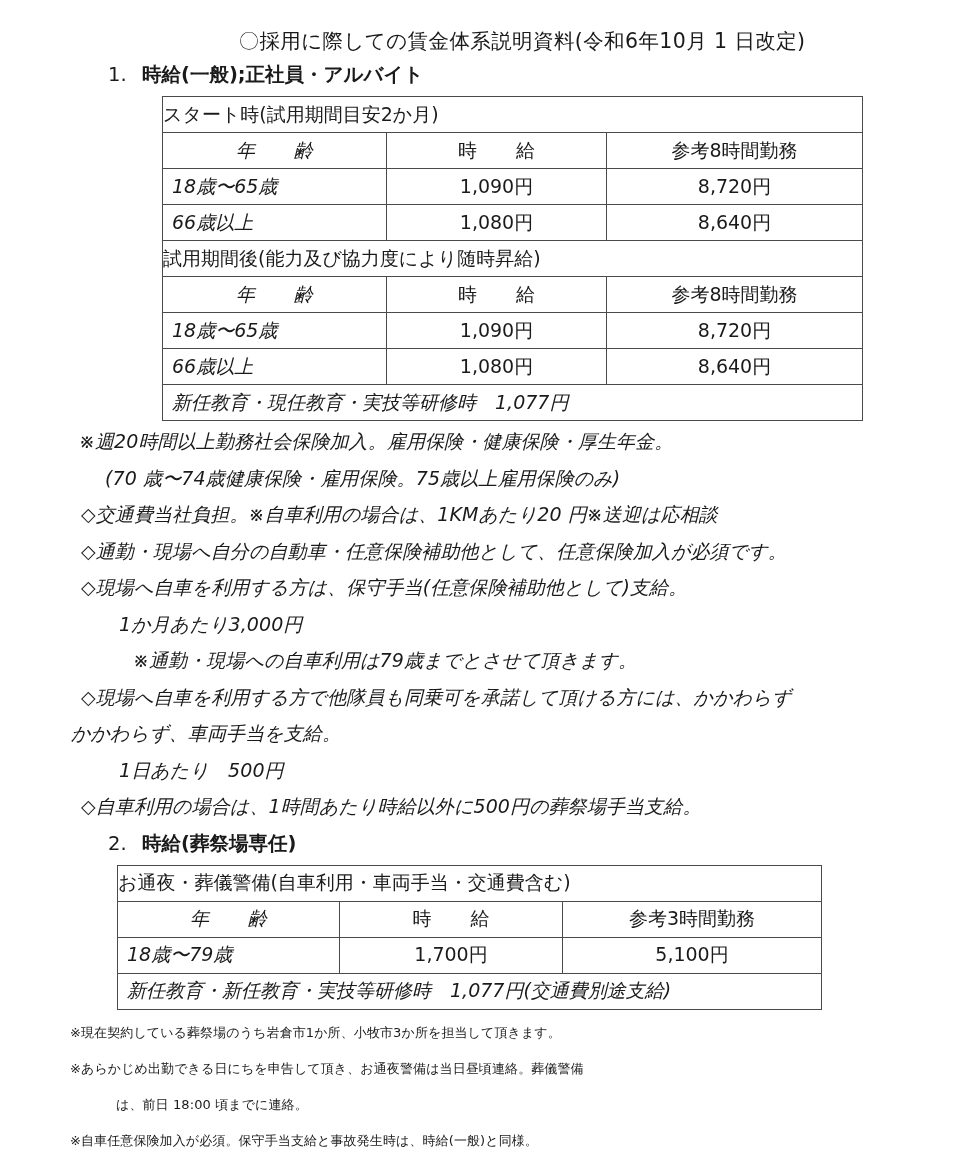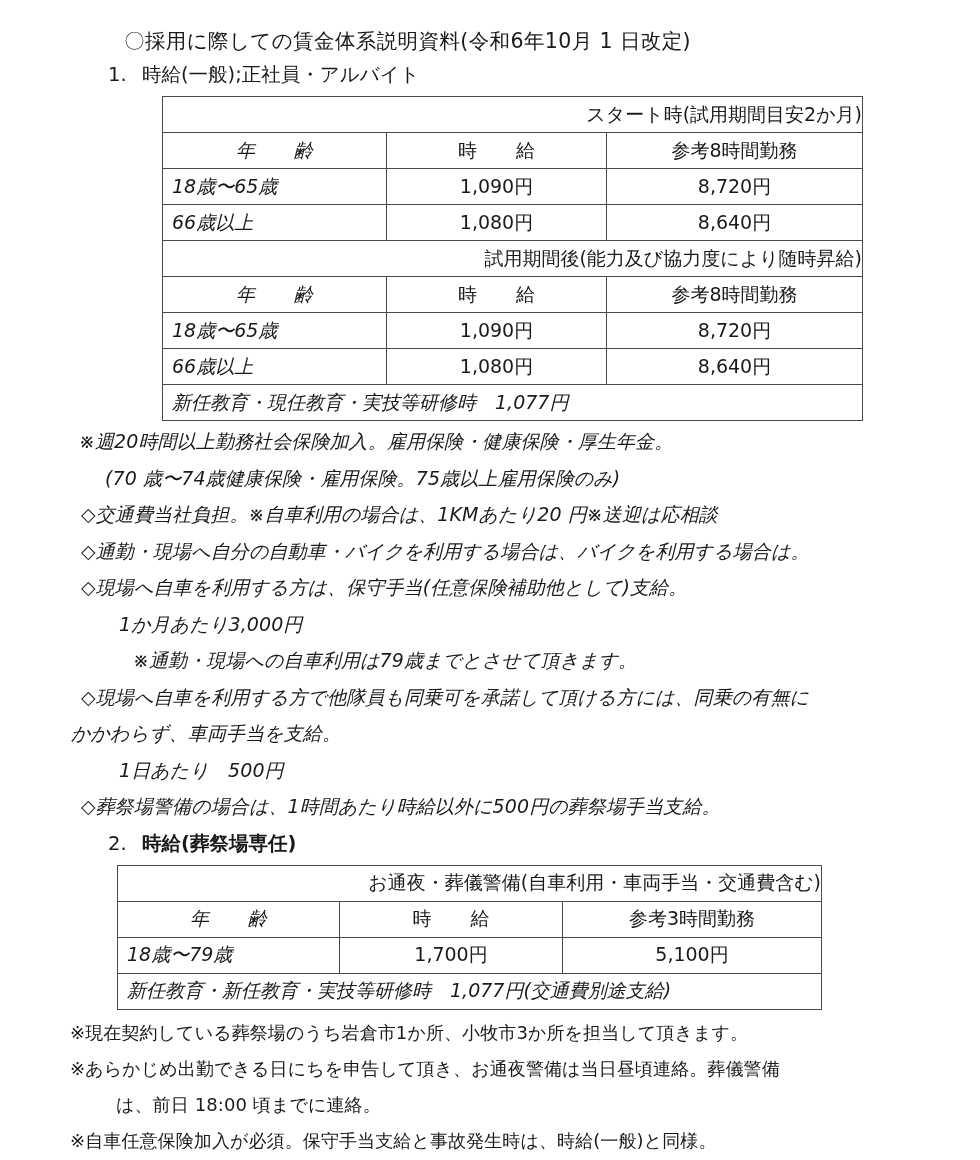--- a/index.html
+++ b/index.html
@@ -26,36 +26,37 @@
 
   
   .doc-title {
     font-size: 20.5px;
     line-height: 30px;
     letter-spacing: 0.4px;
     margin: 0 0 2px 0;
     padding-left: 64px;
     font-weight: 400;
     white-space: nowrap;
+    text-align: center;
   }
   .section-head {
     font-size: 19.5px;
     line-height: 30px;
     font-weight: 700;
     padding-left: 48px;
     margin: 4px 0 6px 0;
     white-space: nowrap;
   }
   .section-head .num {
     display: inline-block;
     width: 34px;
     font-weight: 400;
   }
   .section-head.s1 .num { font-weight: 400; }
-  .section-head.s1 .ttl { font-weight: 400; text-align: center; }
+  .section-head.s1 .ttl { font-weight: 700; text-align: center; }
 
   
   table.wage {
     border-collapse: collapse;
     table-layout: fixed;
     font-size: 19px;
     background: #fff;
   }
   table.wage td {
     border: 1.4px solid #4a4a4a;
@@ -69,21 +70,21 @@
   .t1 col.c2 { width: 220px; }
   .t1 col.c3 { width: 256px; }
 
   .t2 { width: 704px; margin-left: 57px; }
   .t2 col.c1 { width: 222px; }
   .t2 col.c2 { width: 223px; }
   .t2 col.c3 { width: 259px; }
 
   .cc { text-align: center; }
   .ll { text-align: left; padding-left: 9px !important; font-style: italic; }
-  .banner { text-align: right; height: 38px; }
+  .banner { text-align: left; height: 38px; }
   .hdr-age { letter-spacing: 10px; text-indent: 10px; font-style: italic; }
   .hdr-wage { letter-spacing: 10px; text-indent: 10px; }
 
   
   .para {
     font-size: 19px;
     line-height: 35.5px;
     margin: 1px;
     white-space: nowrap;
     letter-spacing: 0.1px;
@@ -92,21 +93,21 @@
   .ind0 { padding-left: 20px; }
   .ind1 { padding-left: 44px; }
   .ind2 { padding-left: 18px; }
   .ind3 { padding-left: 58px; }
   .ind4 { padding-left: 72px; }
   .ind5 { padding-left: 10px; }
 
   .blk1 { margin-top: 3px; }
 
   .foot {
-    font-size: 18px;
+    font-size: 13px;
     line-height: 36px;
     margin: 0;
     white-space: nowrap;
     padding-left: 10px;
     letter-spacing: 0.1px;
   }
   .foot.sub { padding-left: 56px; }
   .foots { margin-top: 5px; }
 </style>
 </head>
@@ -166,28 +167,28 @@
       <tr>
         <td class="ll" colspan="3">新任教育・現任教育・実技等研修時　1,077円</td>
       </tr>
     </tbody>
   </table>
 
   <div class="blk1">
     <p class="para ind2">※週20時間以上勤務社会保険加入。雇用保険・健康保険・厚生年金。</p>
     <p class="para ind1">(70 歳〜74歳健康保険・雇用保険。75歳以上雇用保険のみ)</p>
     <p class="para ind0">◇交通費当社負担。※自車利用の場合は、1KMあたり20 円※送迎は応相談</p>
-    <p class="para ind0">◇通勤・現場へ自分の自動車・バイクを利用する場合は、バイクを利用する場合は。</p>
+    <p class="para ind0">◇通勤・現場へ自分の自動車・任意保険補助他として、任意保険加入が必須です。</p>
     <p class="para ind0">◇現場へ自車を利用する方は、保守手当(任意保険補助他として)支給。</p>
     <p class="para ind3">1か月あたり3,000円</p>
     <p class="para ind4">※通勤・現場への自車利用は79歳までとさせて頂きます。</p>
-    <p class="para ind0">◇現場へ自車を利用する方で他隊員も同乗可を承諾して頂ける方には、同乗の有無に</p>
+    <p class="para ind0">◇現場へ自車を利用する方で他隊員も同乗可を承諾して頂ける方には、かかわらず</p>
     <p class="para ind5">かかわらず、車両手当を支給。</p>
     <p class="para ind3">1日あたり　500円</p>
-    <p class="para ind0">◇葬祭場警備の場合は、1時間あたり時給以外に500円の葬祭場手当支給。</p>
+    <p class="para ind0">◇自車利用の場合は、1時間あたり時給以外に500円の葬祭場手当支給。</p>
   </div>
 
   <div class="section-head">
     <span class="num">2.</span><span class="ttl">時給(葬祭場専任)</span>
   </div>
 
   <table class="wage t2">
     <colgroup>
         <col class="c1">
         <col class="c2">

